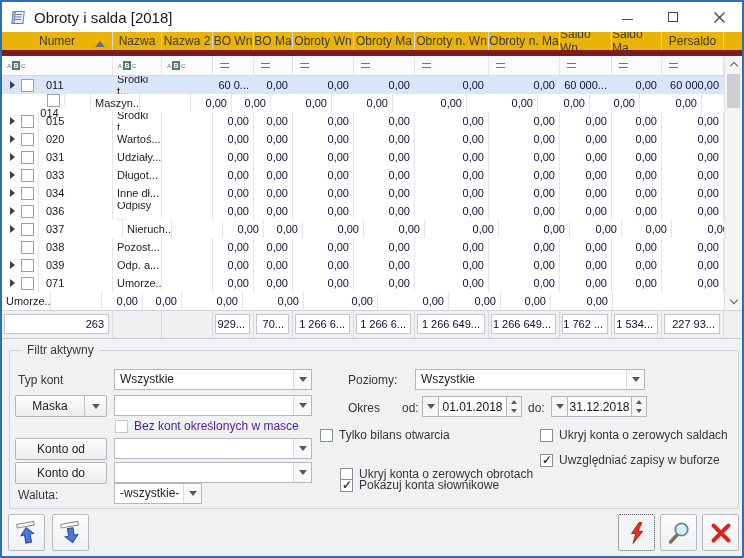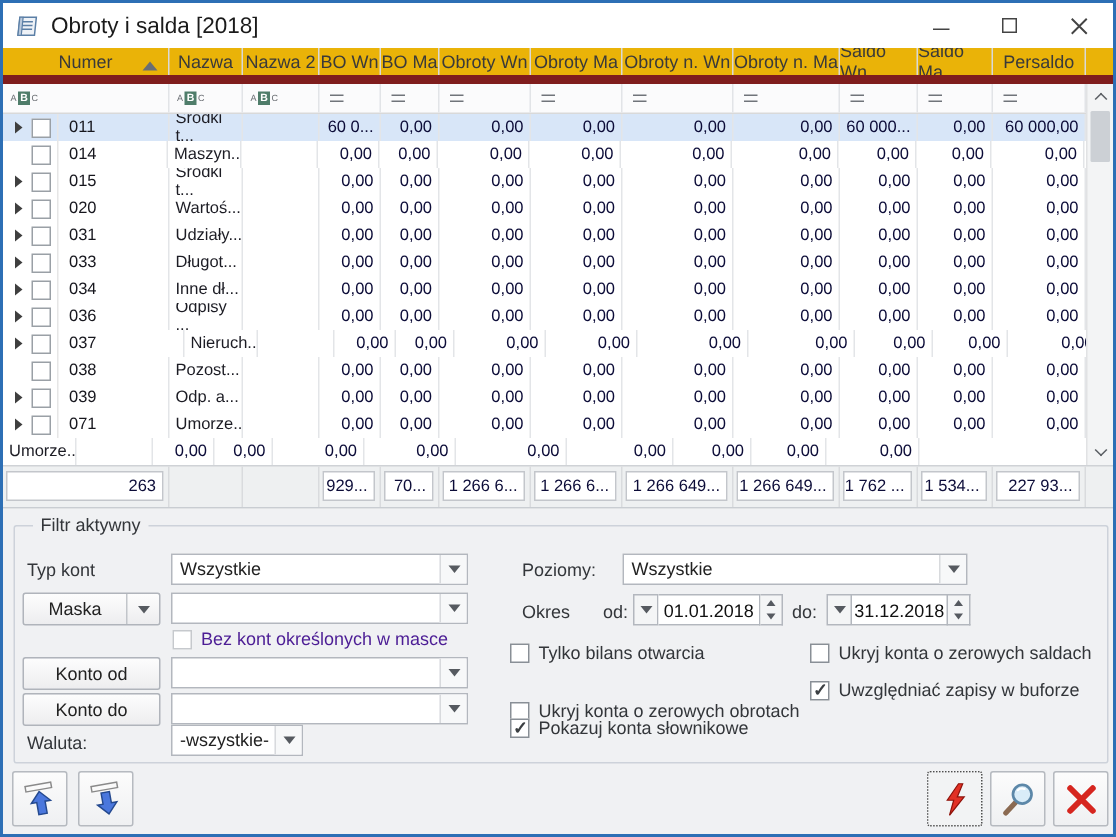--- a/index.html
+++ b/index.html
@@ -225,21 +225,21 @@
           <div class="gcell num" style="width: 39px;">0,00</div>
           <div class="gcell num" style="width: 61px;">0,00</div>
           <div class="gcell num" style="width: 61px;">0,00</div>
           <div class="gcell num" style="width: 74px;">0,00</div>
           <div class="gcell num" style="width: 71px;">0,00</div>
           <div class="gcell num" style="width: 52px;">60 000...</div>
           <div class="gcell num" style="width: 50px;">0,00</div>
           <div class="gcell num" style="width: 62px;">60 000,00</div>
         </div>
         <div class="grow">
-          <div class="c0" style="width: 110px;">
+          <div class="c0" style="width: 89px; flex-direction: column;">
             <div class="treezone">
               <i class="expander hidden"></i>
               <span class="rowcb"></span>
             </div>
             <span class="numer-txt">014</span>
           </div>
           <div class="gcell name" style="width: 49px;">Maszyn...</div>
           <div class="gcell name" style="width: 51px;"></div>
           <div class="gcell num" style="width: 41px;">0,00</div>
           <div class="gcell num" style="width: 39px;">0,00</div>
@@ -600,21 +600,21 @@
     </div>
 
     <span class="flabel" style="left:8px; top:137px;">Waluta:</span>
     <div class="combo" style="left:104px; top:132px; width:88px;">
       <span class="combo-val">-wszystkie-</span>
       <span class="combo-arrow">
           <i class="arrdn"></i>
         </span>
     </div>
 
-    <div class="check-row" style="left:330px; top:77px;">
+    <div class="check-row" style="left:310px; top:77px;">
       <span class="cb"></span>
       <span class="cb-label">Tylko bilans otwarcia</span>
     </div>
     <div class="check-row" style="left:330px; top:116px;">
       <span class="cb"></span>
       <span class="cb-label">Ukryj konta o zerowych obrotach</span>
     </div>
     <div class="check-row" style="left:330px; top:127px;">
       <span class="cb checked"></span>
       <span class="cb-label">Pokazuj konta słownikowe</span>

